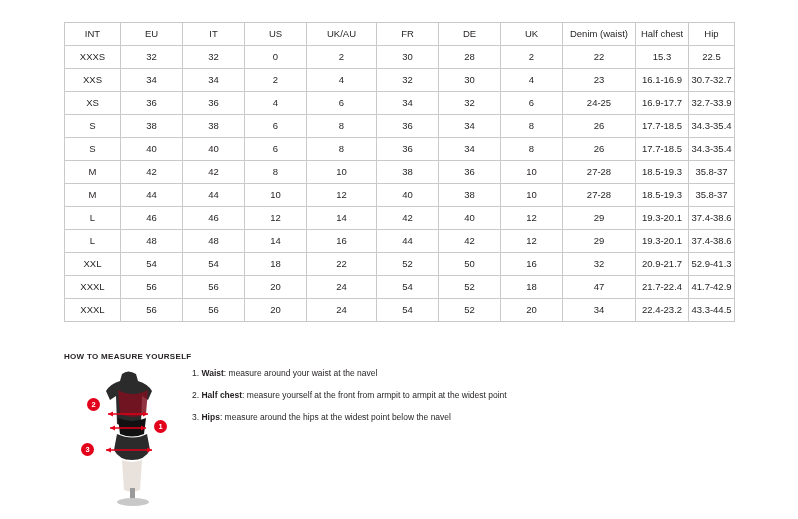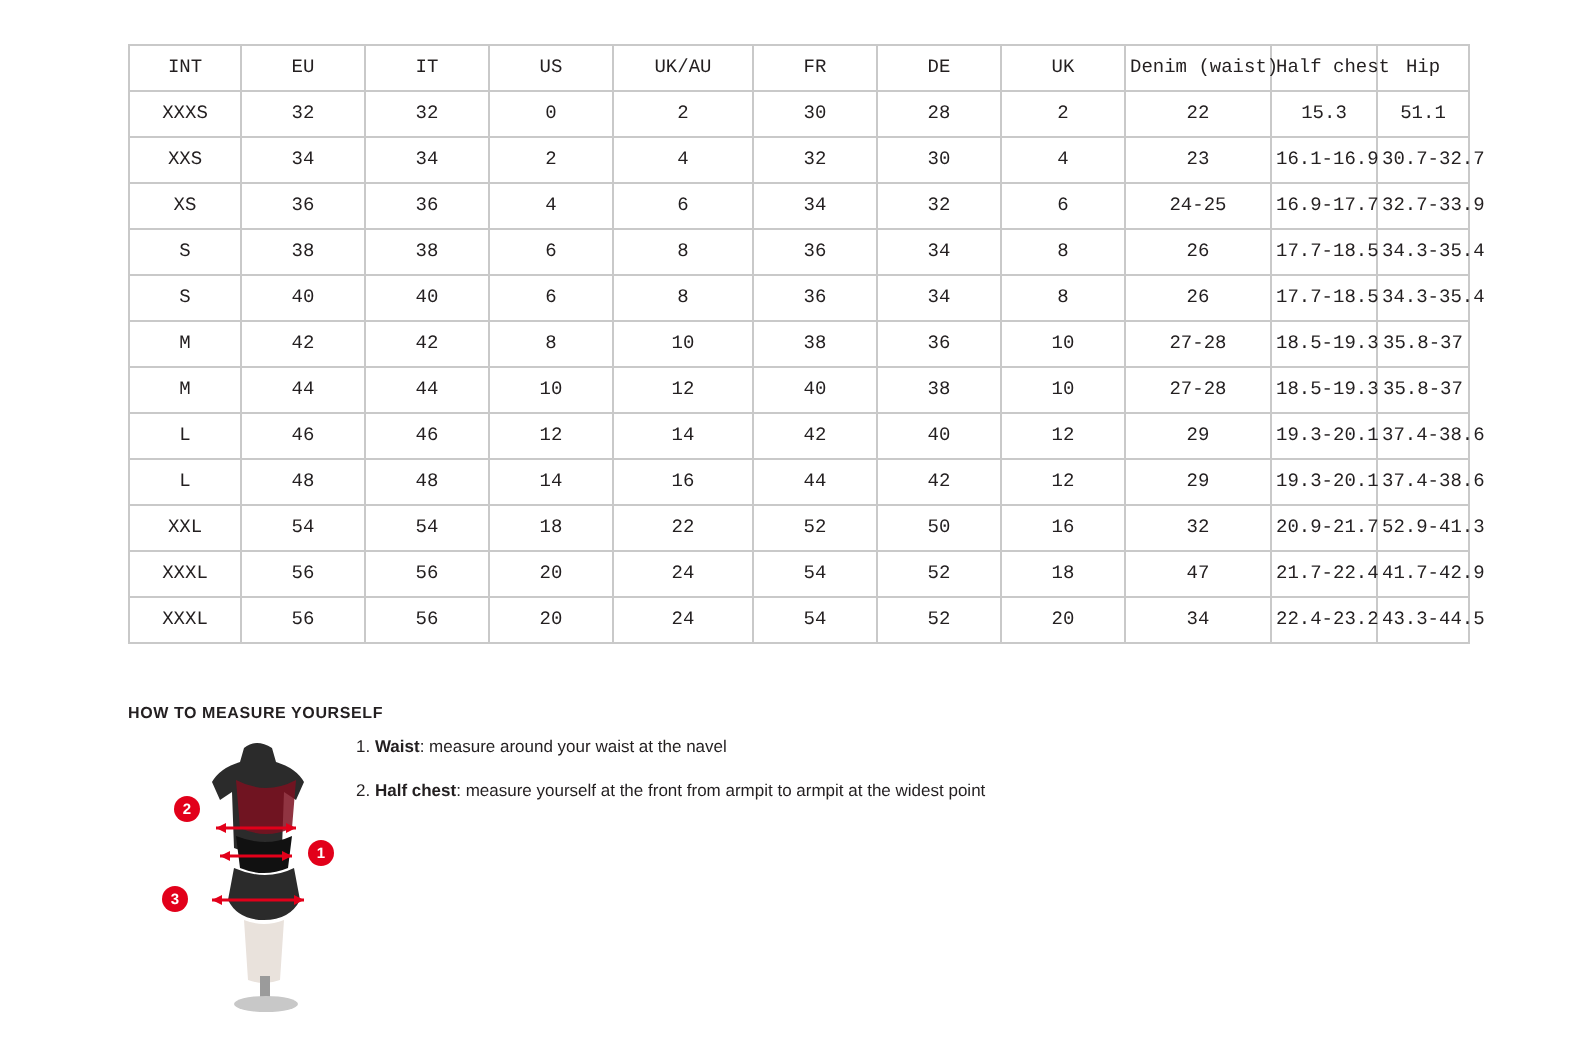--- a/index.html
+++ b/index.html
@@ -19,21 +19,20 @@
   
   .table-wrap {
     position: absolute;
     left: 64px; top: 22px;
     width: 670px;
   }
   table.size-table {
     border-collapse: collapse;
     width: 670px;
     table-layout: fixed;
-    font-family: Liberation Mono, monospace;
   }
   table.size-table th,
   table.size-table td {
     border: 1px solid #c9c9c9;
     height: 23px;
     text-align: center;
     vertical-align: middle;
     font-size: 9.5px;
     font-weight: normal;
     color: #231f20;
@@ -65,21 +64,21 @@
     letter-spacing: 0.3px;
     color: #231f20;
   }
   .figure {
     position: absolute;
     left: 78px; top: 368px;
     width: 110px; height: 140px;
   }
   .notes {
     position: absolute;
-    left: 178px; top: 368px;
+    left: 192px; top: 368px;
     width: 440px;
   }
   .note {
     font-size: 8.5px;
     color: #231f20;
     margin-bottom: 12px;
     line-height: 1.2;
   }
   .note b { font-weight: bold; }
   .note .num { font-weight: normal; }
@@ -136,21 +135,21 @@
             <td>XXXS</td>
             <td>32</td>
             <td>32</td>
             <td>0</td>
             <td>2</td>
             <td>30</td>
             <td>28</td>
             <td>2</td>
             <td>22</td>
             <td>15.3</td>
-            <td>51.1</td>
+            <td>22.5</td>
           </tr>
           <tr>
             <td>XXS</td>
             <td>34</td>
             <td>34</td>
             <td>2</td>
             <td>4</td>
             <td>32</td>
             <td>30</td>
             <td>4</td>
@@ -335,15 +334,19 @@
 
   <div class="notes">
     <div class="note">
       <span class="num">1.</span>
       <b>Waist</b><span>: measure around your waist at the navel</span>
     </div>
     <div class="note">
       <span class="num">2.</span>
       <b>Half chest</b><span>: measure yourself at the front from armpit to armpit at the widest point</span>
     </div>
+    <div class="note">
+      <span class="num">3.</span>
+      <b>Hips</b><span>: measure around the hips at the widest point below the navel</span>
+    </div>
   </div>
 
 </div>
 
 </body></html>

